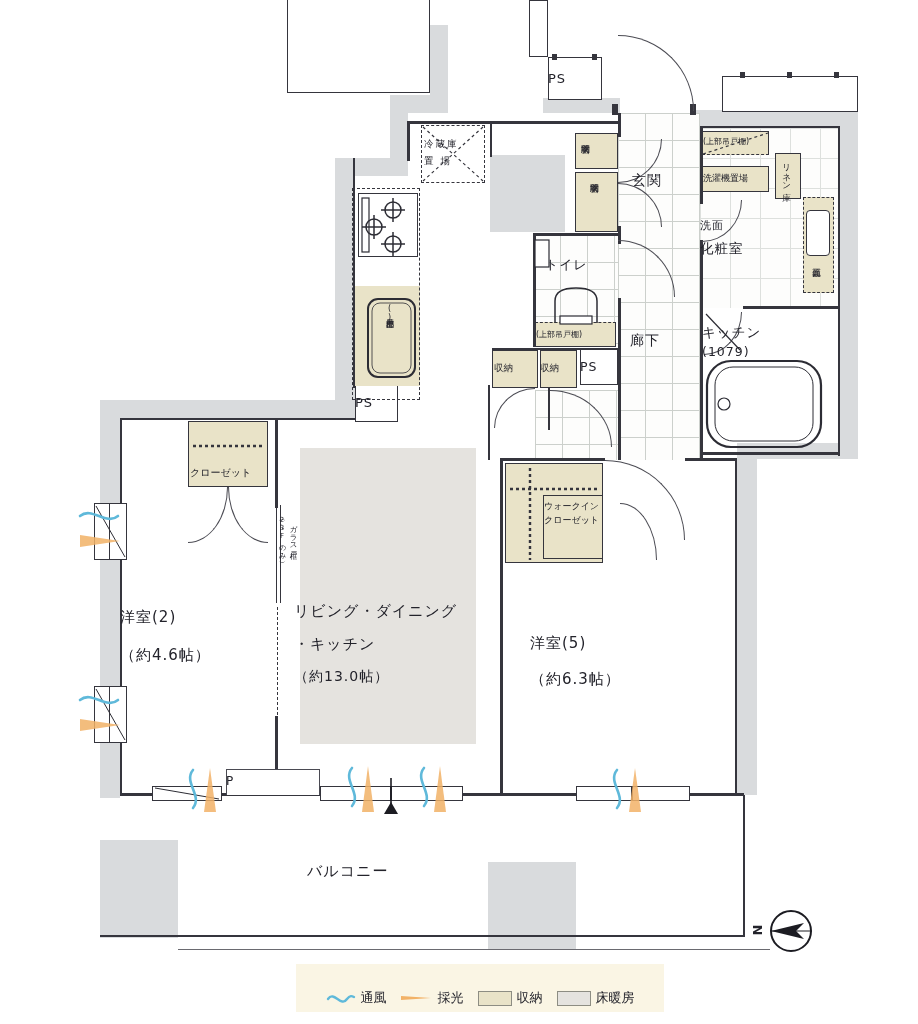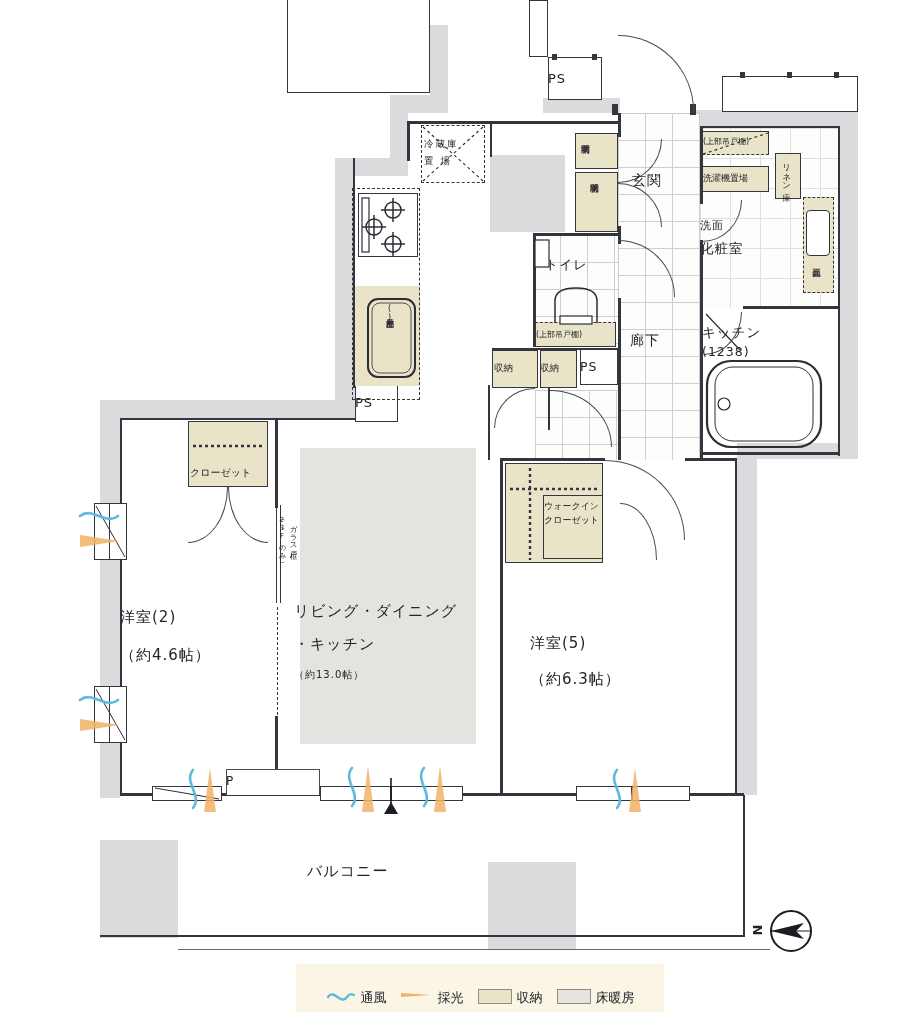--- a/index.html
+++ b/index.html
@@ -23,21 +23,21 @@
   .arc{position:absolute;box-sizing:border-box;border:0 solid #4a4a52;}
   .a-tr{border-top-width:1.3px;border-right-width:1.3px;border-top-right-radius:100% 100%;}
   .a-br{border-bottom-width:1.3px;border-right-width:1.3px;border-bottom-right-radius:100% 100%;}
   .a-bl{border-bottom-width:1.3px;border-left-width:1.3px;border-bottom-left-radius:100% 100%;}
   .a-tl{border-top-width:1.3px;border-left-width:1.3px;border-top-left-radius:100% 100%;}
   .t{position:absolute;color:#23232b;letter-spacing:1px;white-space:nowrap;}
   .tc{}
   .vt{writing-mode:vertical-rl;text-orientation:upright;letter-spacing:0;}
   .legend{position:absolute;left:296px;top:964px;width:368px;height:48px;background:#faf5e4;
           display:flex;align-items:center;justify-content:center;gap:14px;font-size:13px;}
-  .legend .it{display:flex;align-items:flex-start;gap:5px;margin-top:20px;}
+  .legend .it{display:flex;align-items:center;gap:5px;margin-top:20px;}
   .sw{width:34px;height:15px;border:1px solid #8d8d83;box-sizing:border-box;}
   svg{display:block;}
 </style>
 </head>
 <body>
 
 <div class="plan">
 
   <div class="g" style="left:430px;top:25px;width:18px;height:88px"></div>
   <div class="g" style="left:390px;top:95px;width:58px;height:18px"></div>
@@ -234,30 +234,30 @@
       <circle cx="791" cy="931" r="20" fill="#fff" stroke="#1c1c22" stroke-width="2"></circle>
       <line x1="771" y1="931" x2="812" y2="931" stroke="#1c1c22" stroke-width="1"></line>
       <polygon points="771,931 804,923 796,931 804,939" fill="#1c1c22"></polygon>
     </g>
   </svg>
 
   <div class="t tc" style="left:120px;top:608px;width:155px;font-size:15px">洋室(2)</div>
   <div class="t tc" style="left:120px;top:646px;width:155px;font-size:15px">（約4.6帖）</div>
   <div class="t tc" style="left:294px;top:602px;width:188px;font-size:15px">リビング・ダイニング</div>
   <div class="t tc" style="left:294px;top:635px;width:188px;font-size:15px">・キッチン</div>
-  <div class="t tc" style="left:294px;top:668px;width:188px;font-size:10px">（約13.0帖）</div>
+  <div class="t tc" style="left:294px;top:668px;width:188px;font-size:14px">（約13.0帖）</div>
   <div class="t tc" style="left:530px;top:634px;width:178px;font-size:15px">洋室(5)</div>
   <div class="t tc" style="left:530px;top:670px;width:178px;font-size:15px">（約6.3帖）</div>
   <div class="t" style="left:632px;top:172px;font-size:14px">玄関</div>
   <div class="t" style="left:630px;top:332px;font-size:14px">廊下</div>
   <div class="t" style="left:545px;top:256px;font-size:13px">トイレ</div>
   <div class="t tc" style="left:700px;top:218px;width:84px;font-size:11px">洗面</div>
   <div class="t tc" style="left:700px;top:240px;width:84px;font-size:13.5px">化粧室</div>
   <div class="t tc" style="left:702px;top:324px;width:132px;font-size:13.5px">キッチン</div>
-  <div class="t tc" style="left:702px;top:344px;width:132px;font-size:12.5px">(1238)</div>
+  <div class="t tc" style="left:702px;top:344px;width:132px;font-size:12.5px">(1079)</div>
   <div class="t" style="left:307px;top:862px;font-size:15px">バルコニー</div>
   <div class="t tc" style="left:190px;top:466px;width:76px;font-size:10px;letter-spacing:0">クローゼット</div>
   <div class="t tc" style="left:544px;top:500px;width:58px;font-size:9px;letter-spacing:0">ウォークイン</div>
   <div class="t tc" style="left:544px;top:514px;width:58px;font-size:9px;letter-spacing:0">クローゼット</div>
   <div class="t tc" style="left:424px;top:138px;width:58px;font-size:9.5px;letter-spacing:2px">冷蔵庫</div>
   <div class="t tc" style="left:424px;top:155px;width:58px;font-size:9.5px;letter-spacing:2px">置 場</div>
   <div class="t vt" style="left:383px;top:304px;font-size:8px">(上部吊戸棚)</div>
   <div class="t tc" style="left:536px;top:329px;width:79px;font-size:8px;letter-spacing:0">(上部吊戸棚)</div>
   <div class="t tc" style="left:703px;top:136px;width:65px;font-size:8px;letter-spacing:0">(上部吊戸棚)</div>
   <div class="t tc" style="left:703px;top:172px;width:65px;font-size:9px;letter-spacing:0">洗濯機置場</div>

